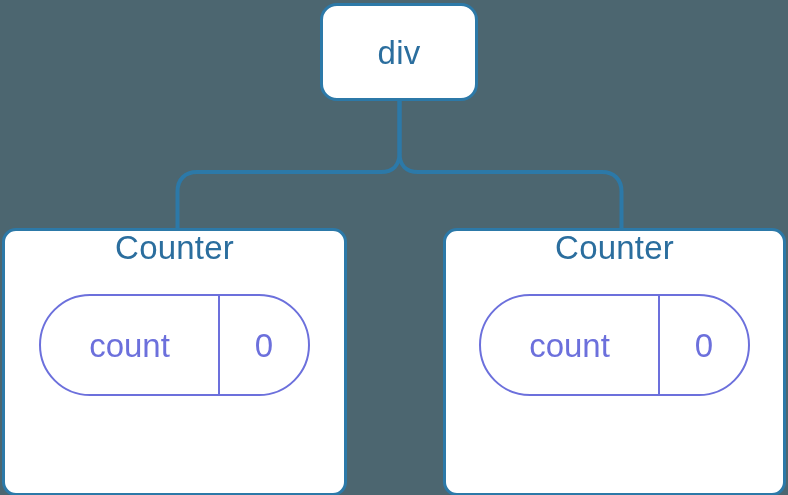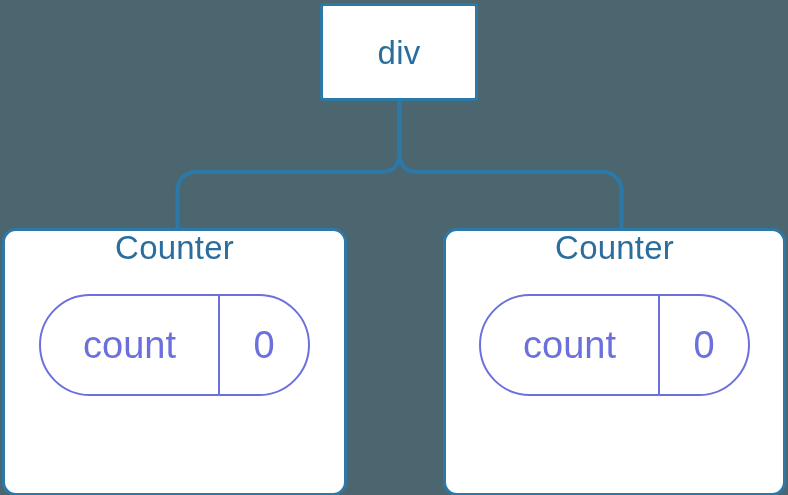--- a/index.html
+++ b/index.html
@@ -43,21 +43,21 @@
     align-items: center;
   }
 
   
   #node-div {
     left: 320px;
     top: 3px;
     width: 158px;
     height: 98px;
     justify-content: center;
-    border-radius: 4px;
+    border-radius: 17px;
   }
   .node-title-root {
     color: #2b6e9e;
     font-size: 33px;
     letter-spacing: 0.2px;
     line-height: 1;
   }
 
   
   #node-counter-left {
@@ -99,21 +99,21 @@
   }
   .pill-right {
     width: 88px;
     display: flex;
     align-items: center;
     justify-content: center;
     border-left: 2px solid #6c70dc;
   }
   .pill-key, .pill-value {
     color: #6c70dc;
-    font-size: 38px;
+    font-size: 33px;
     line-height: 1;
   }
 </style>
 </head>
 <body>
 
 <div id="diagram-root">
 
   <svg id="connectors" viewBox="0 0 788 495" width="788" height="495" fill="none">
     <path d="M 399.5 101 L 399.5 153 C 399.5 165 393 172 381 172 L 197 172 C 185 172 177.5 179.5 177.5 191.5 L 177.5 229" stroke="#2c79a8" stroke-width="4" stroke-linecap="round" fill="none"></path>

